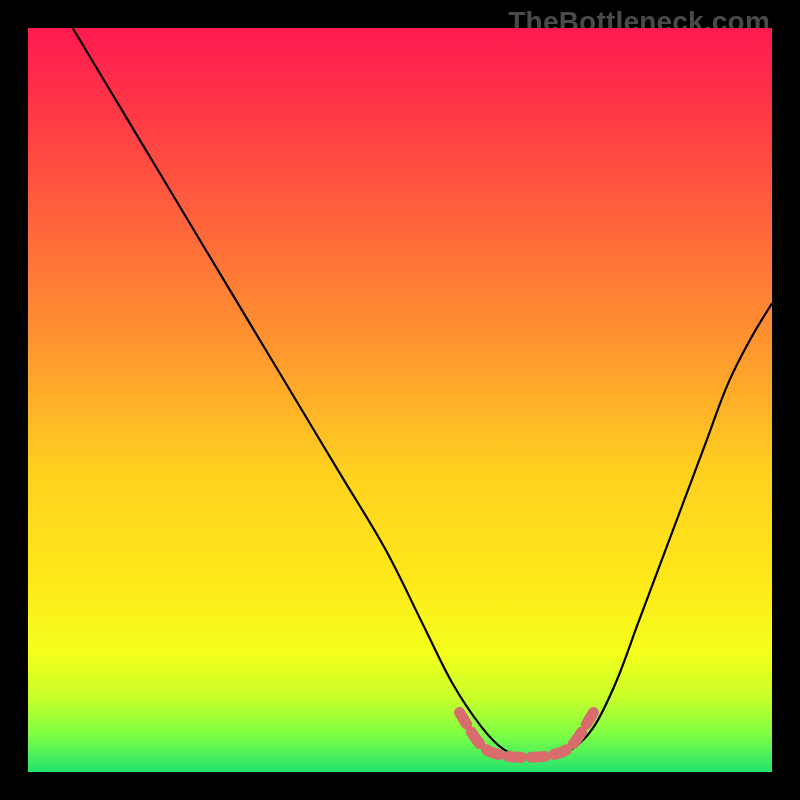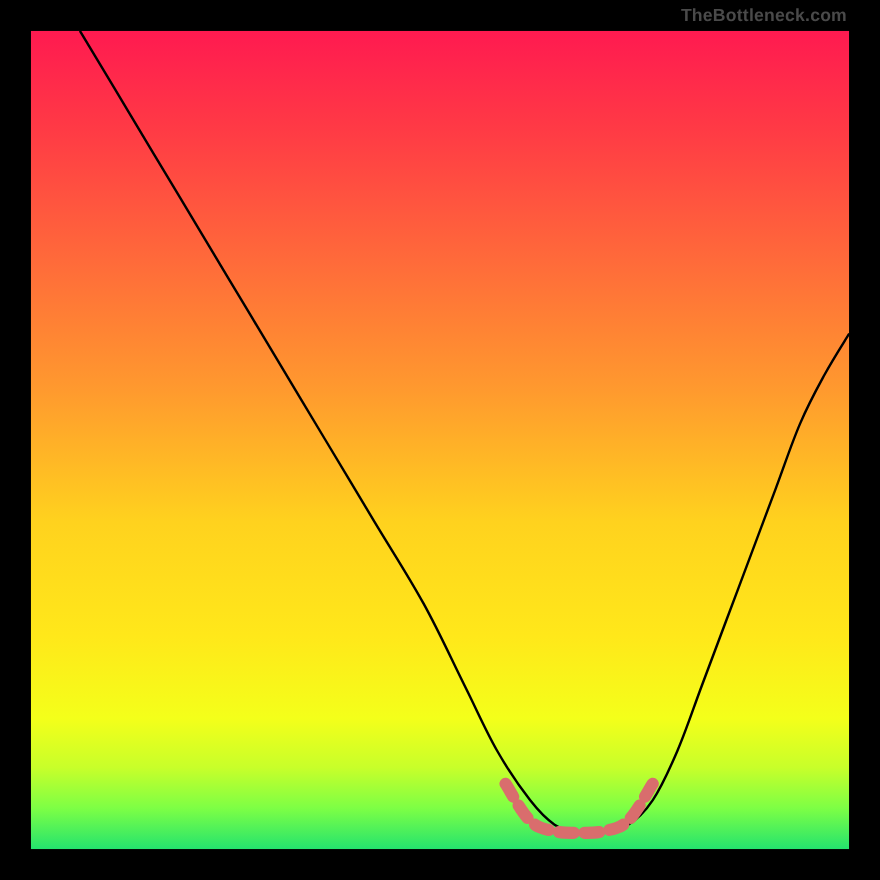--- a/index.html
+++ b/index.html
@@ -23,21 +23,21 @@
     top: 28px;
     left: 28px;
     width: 744px;
     height: 744px;
   }
   .watermark {
     position: absolute;
     right: 30px;
     top: 6px;
     font-family: Arial, Helvetica, sans-serif;
-    font-size: 16px;
+    font-size: 28px;
     font-weight: 600;
     color: #4a4a4a;
     letter-spacing: 0.2px;
   }
   svg {
     display: block;
   }
 </style>
 </head>
 <body>

